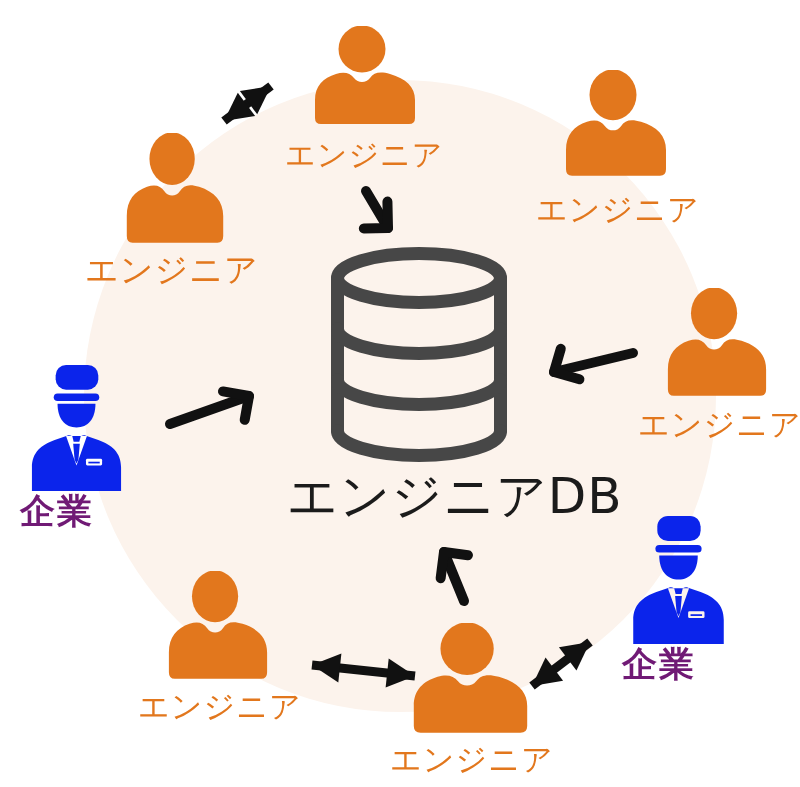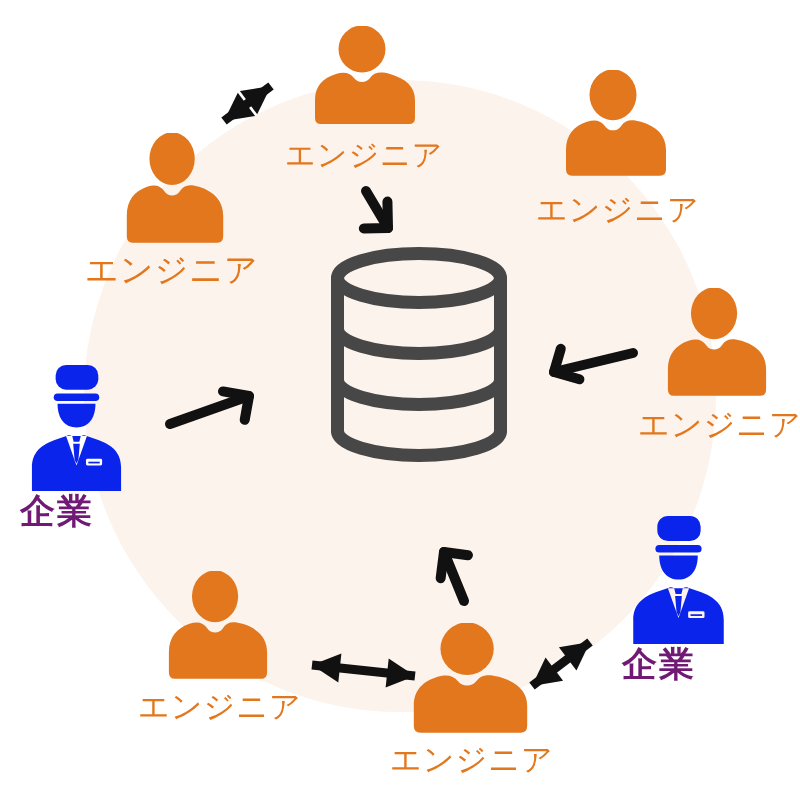--- a/index.html
+++ b/index.html
@@ -73,20 +73,21 @@
     <svg width="178" height="215" viewBox="0 0 178 215">
       <g fill="none" stroke="#474747" stroke-width="13" stroke-linecap="round">
         <ellipse cx="89" cy="31" rx="81.5" ry="24.5"></ellipse>
         <path d="M7.5,31 V184"></path>
         <path d="M170.5,31 V184"></path>
         <path d="M7.5,82 A81.5,24.5 0 0 0 170.5,82"></path>
         <path d="M7.5,133 A81.5,24.5 0 0 0 170.5,133"></path>
         <path d="M7.5,184 A81.5,24.5 0 0 0 170.5,184"></path>
       </g>
     </svg>
+    <span class="lbl-db">エンジニアDB</span>
   </div>
 
   <div class="node pos-eng-top">
     <svg width="112" height="100" viewBox="0 0 112 100" preserveAspectRatio="none">
       <g fill="#E2771D">
         <circle cx="53" cy="23" r="23.5"></circle>
         <path d="M12,98 Q6,98 6,92 L6,74 C6,60 14,52 27,48 C35,45.6 41,46.8 45,52 C49,57.2 57,57.2 61,52 C65,46.4 71,45.2 81,48 C97,52.5 106,61 106,74 L106,92 Q106,98 100,98 Z"></path>
       </g>
     </svg>
     <span class="lbl-eng">エンジニア</span>

